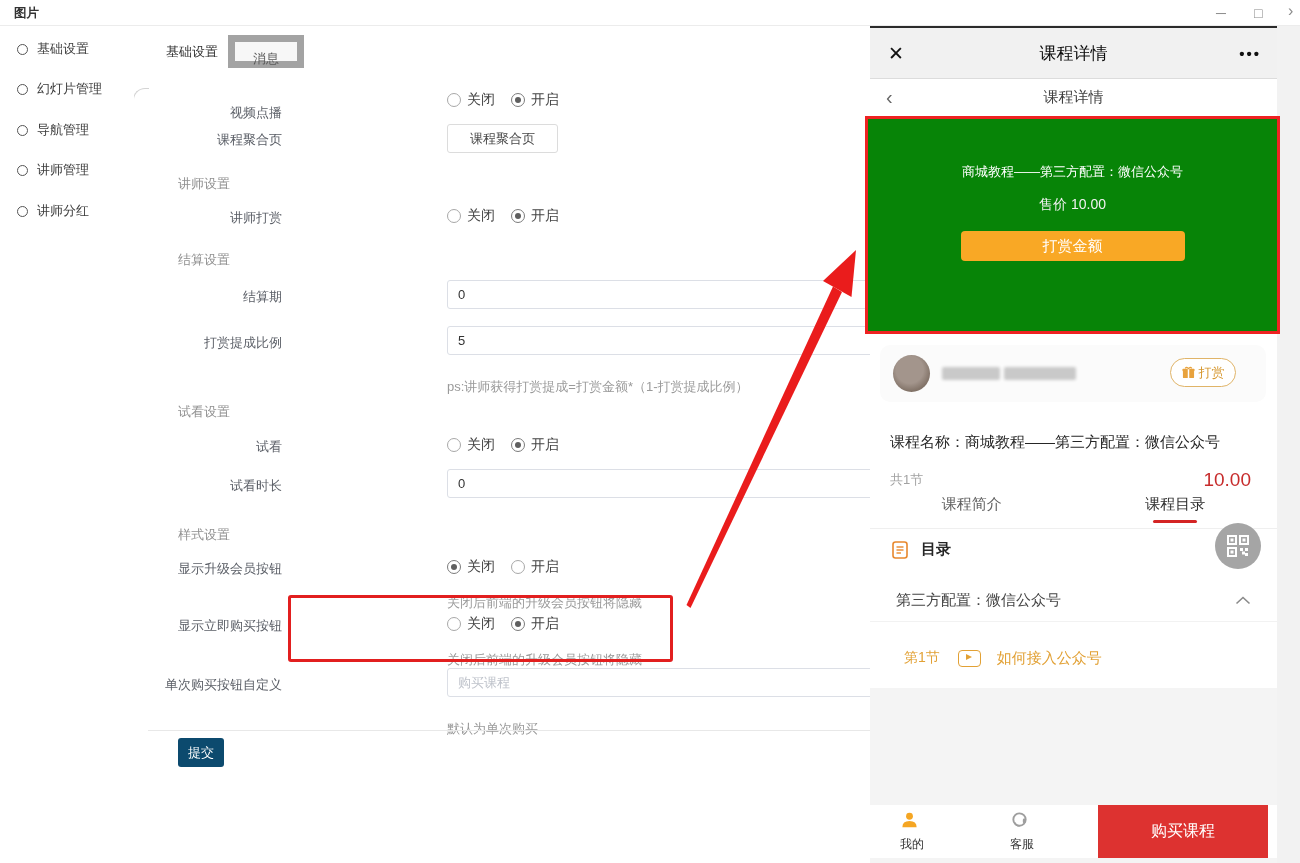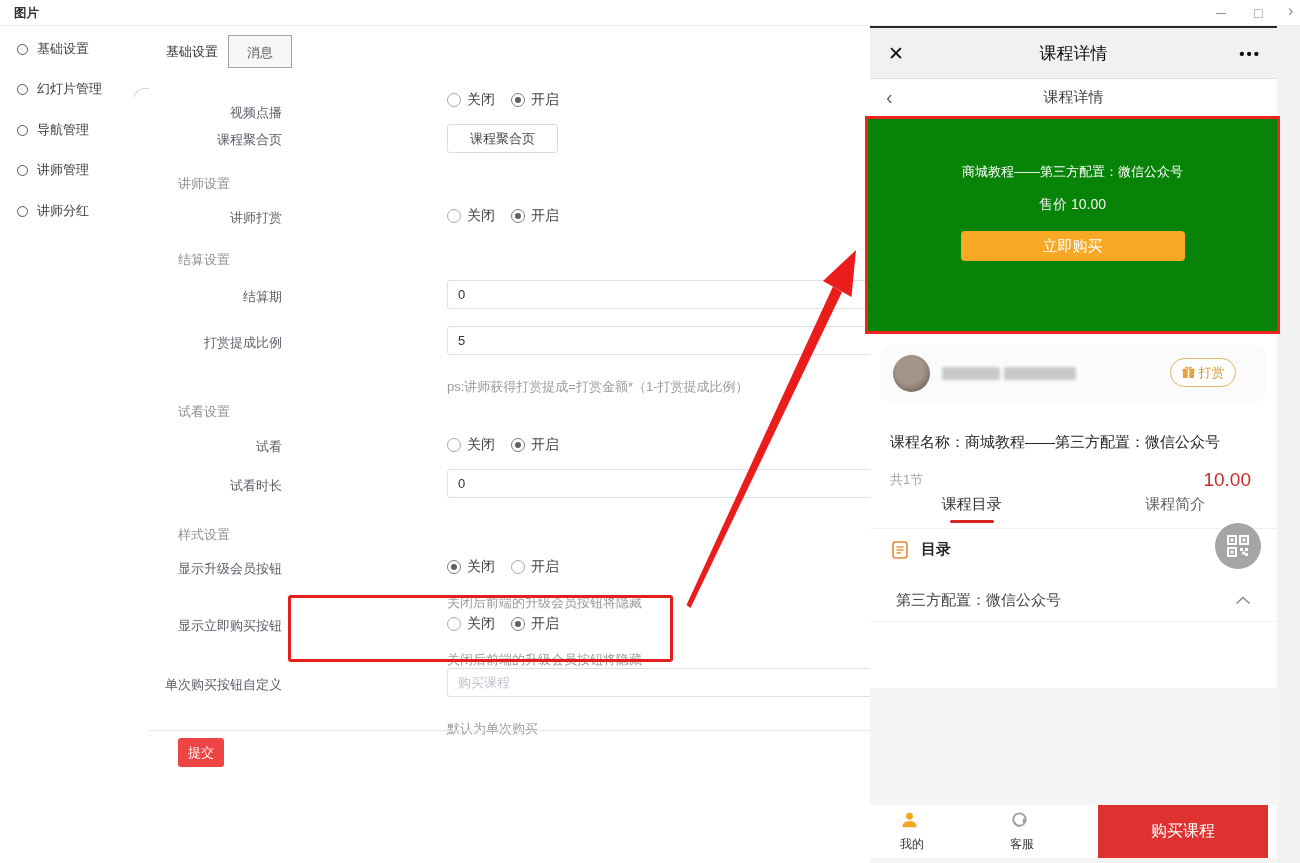--- a/index.html
+++ b/index.html
@@ -16,39 +16,39 @@
   #sidebar { left:0; top:26px; width:134px; height:837px; background:#fff; z-index:2; }
   .side-item { position:absolute; left:17px; height:20px; display:flex; align-items:center; cursor:pointer; }
   .side-dot { width:11px; height:11px; border:1.8px solid #555; border-radius:50%; margin-right:9px; flex:none; }
   .side-label { font-size:13px; color:#3c3c3c; white-space:nowrap; }
   #panel-edge { left:133px; top:88px; width:16px; height:775px;
     border-left:1px solid #d4d4d4; border-top:1px solid #d4d4d4; border-top-left-radius:12px; }
 
   
   .tab { top:61px; height:33px; line-height:33px; font-size:13px; padding:0 18px; cursor:pointer; }
   #tab-basic { left:148px; color:#303030; background:#fff; }
-  #tab-msg  { left:228px; color:#5a5a5a; background:#f7f7f7; border:1px solid #a3a3a3; }
+  #tab-msg  { left:228px; color:#5a5a5a; background:#f7f7f7; border:7px solid #a3a3a3; }
 
   
   .frm-label { position:absolute; width:282px; text-align:right; font-size:13px; color:#5a5e66; white-space:nowrap; }
   .sec-head { position:absolute; left:178px; font-size:13px; color:#909090; }
   .radio-group { position:absolute; left:447px; display:flex; align-items:center; gap:16px; }
   .radio-opt { display:flex; align-items:center; gap:6px; font-size:14px; color:#444; cursor:pointer; }
   .radio-circle { width:14px; height:14px; border:1px solid #a8a8a8; border-radius:50%; background:#fff; position:relative; flex:none; }
   .radio-opt.checked .radio-circle { border-color:#7b7b7b; }
   .radio-opt.checked .radio-circle::after { content:""; position:absolute; left:3px; top:3px; width:6px; height:6px; border-radius:50%; background:#5f5f5f; }
   .txt-input { position:absolute; left:447px; width:480px; height:29px; border:1px solid #dcdfe6; border-radius:3px;
     padding:0 10px; font-size:13px; color:#333; font-family:inherit; background:#fff; outline:none; }
   .txt-input::placeholder { color:#bfc3cb; }
   .hint { position:absolute; left:447px; font-size:13px; color:#9a9a9a; white-space:nowrap;margin-top:16px; }
   #agg-btn { left:447px; top:124px; height:29px; padding:0 22px; background:#fff; border:1px solid #dcdcdc; border-radius:3px;
     font-size:13px; color:#4a4a4a; cursor:pointer; font-family:inherit; }
   #red-box { left:288px; top:595px; width:385px; height:67px; border:3px solid #e21f1f; border-radius:3px; z-index:4; pointer-events:none; }
   #form-divider { left:148px; top:730px; width:740px; height:1px; background:#e8e8e8; }
-  #submit-btn { left:178px; top:738px; width:46px; height:29px; background:#ef4444; border:none; border-radius:3px;
+  #submit-btn { left:178px; top:738px; width:46px; height:29px; background:#0c4a6e; border:none; border-radius:3px;
     color:#fff; font-size:13px; cursor:pointer; font-family:inherit; }
 
   
   #arrow-svg { left:0; top:0; width:1300px; height:863px; z-index:6; pointer-events:none; }
 
   
   #phone { left:870px; top:25px; width:407px; height:838px; background:#fff; z-index:10; border-top:3px solid #2b2b2b; overflow:visible; }
   #wx-header { left:0; top:0; width:100%; height:51px; background:#f1f1f1; border-bottom:1px solid #dcdcdc;
     display:flex; align-items:center; z-index:3; }
   #wx-close { margin-left:18px; font-size:19px; color:#111; cursor:pointer; }
@@ -252,21 +252,21 @@
   </div>
 
   <div class="abs" id="page-nav">
     <span id="nav-back">‹</span>
     <span id="nav-title">课程详情</span>
   </div>
 
   <div class="abs" id="banner">
     <div id="banner-title">商城教程——第三方配置：微信公众号</div>
     <div id="banner-price">售价 10.00</div>
-    <button id="banner-buy">立即购买</button>
+    <button id="banner-buy">打赏金额</button>
   </div>
 
   <div class="abs" id="teacher-card">
     <div id="avatar"></div>
     <div class="name-blur" style="left:62px;width:58px;"></div>
     <div class="name-blur" style="left:124px;width:72px;"></div>
     <div id="reward-pill">
       <svg width="13" height="13" viewBox="0 0 14 14">
         <rect x="1" y="5" width="12" height="8" rx="1" fill="#e8a23d"></rect>
         <rect x="0.5" y="3" width="13" height="2.6" rx="0.8" fill="#e8a23d"></rect>
@@ -275,25 +275,25 @@
       </svg>
       <span>打赏</span>
     </div>
   </div>
 
   <div class="abs" id="course-name">课程名称：商城教程——第三方配置：微信公众号</div>
   <div class="abs" id="lesson-count">共1节</div>
   <div id="course-price">10.00</div>
 
   <div class="abs" id="detail-tabs">
+    <div class="dtab" id="dtab-intro">课程简介</div>
     <div class="dtab" id="dtab-catalog">
       <span>课程目录</span>
       <span id="dtab-underline"></span>
     </div>
-    <div class="dtab" id="dtab-intro">课程简介</div>
   </div>
 
   <div class="abs" id="catalog-head">
     <svg width="16" height="18" viewBox="0 0 16 18">
       <rect x="1" y="1" width="14" height="16" rx="2.5" fill="none" stroke="#e8882d" stroke-width="1.6"></rect>
       <line x1="4.5" y1="6" x2="11.5" y2="6" stroke="#e8882d" stroke-width="1.4"></line>
       <line x1="4.5" y1="9" x2="11.5" y2="9" stroke="#e8882d" stroke-width="1.4"></line>
       <line x1="4.5" y1="12" x2="9" y2="12" stroke="#e8882d" stroke-width="1.4"></line>
     </svg>
     <b>目录</b>
@@ -314,20 +314,25 @@
     </svg>
   </div>
 
   <div class="abs" id="chapter-row">
     <span class="txt">第三方配置：微信公众号</span>
     <svg class="chev" width="16" height="9" viewBox="0 0 16 9">
       <polyline points="1.5,7.5 8,1.5 14.5,7.5" fill="none" stroke="#8a8a8a" stroke-width="1.6"></polyline>
     </svg>
   </div>
 
+  <div class="abs" id="section-row">
+    <span id="section-no">第1节</span>
+    <span class="vid-icon"></span>
+    <span id="section-title">如何接入公众号</span>
+  </div>
 
   <div class="abs" id="gray-zone"></div>
 
   <div class="abs" id="bottom-bar">
     <div class="bb-item" style="left:30px;">
       <svg width="19" height="19" viewBox="0 0 20 20">
         <circle cx="10" cy="5.5" r="3.6" fill="#f5a623"></circle>
         <path d="M2.5 17 Q2.5 10.5 10 10.5 Q17.5 10.5 17.5 17 Z" fill="#f5a623"></path>
       </svg>
       <span class="lbl">我的</span>

